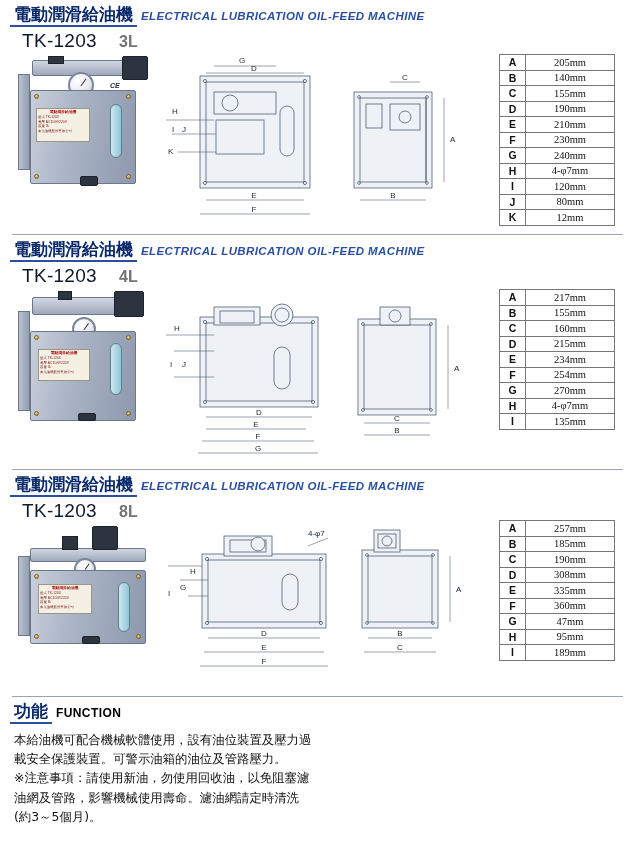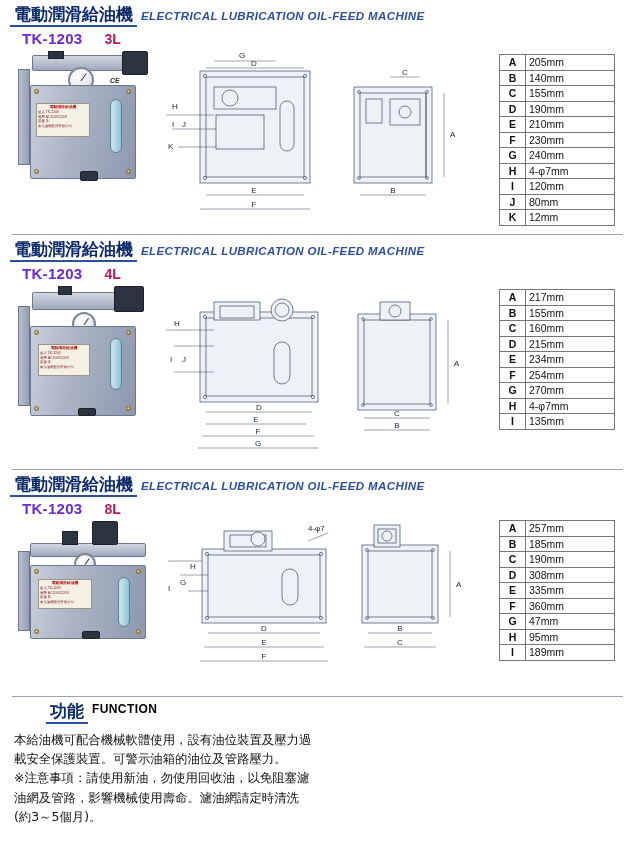--- a/index.html
+++ b/index.html
@@ -49,29 +49,29 @@
     padding-bottom: 1px;
   }
 
   .model-line {
     margin: 7px 0 0 14px;
     display: flex;
     align-items: baseline;
     gap: 22px;
   }
   .model-line .model {
-    color: #6d28d9;
+    color: #0f172a;
+    font-weight: normal;
+    font-size: 19px;
+    letter-spacing: .3px;
+  }
+  .model-line .cap {
+    color: #737373;
     font-weight: bold;
-    font-size: 15px;
-    letter-spacing: .3px;
-  }
-  .model-line .cap {
-    color: #be185d;
-    font-weight: bold;
-    font-size: 14px;
+    font-size: 16px;
   }
 
   
   .block { position: relative; height: 226px; }
   .block .row { display: flex; align-items: flex-start; }
 
   .photo-wrap { width: 150px; padding-left: 10px; padding-top: 4px; }
   .draw-wrap { flex: 1; padding-top: 2px; }
 
   
@@ -83,33 +83,33 @@
     border-collapse: collapse;
     font-size: 10.5px;
   }
   .spec td {
     border: 1px solid #777;
     height: 15.5px;
     padding: 0 3px;
     background: #fff;
   }
   .spec td.k { width: 26px; text-align: center; font-weight: bold; }
-  .spec td.v { text-align: left; }
+  .spec td.v { text-align: center; font-family: Liberation Serif, serif; }
 
   
   .divider {
     border: 0;
     border-top: 1px solid #9aa4b4;
     margin: 2px 4px 6px 4px;
   }
 
   
   .func-head {
-    display: flex; gap: 8px;
-    padding-left: 6px; margin-top: 4px; margin-left: 36px;
+    display: flex; align-items: flex-end; gap: 8px;
+    padding-left: 6px; margin-top: 4px;
   }
   .func-head .cn {
     font-family: "DejaVu Sans", sans-serif;
     font-size: 17px; font-weight: bold; color: #0b2a6b; line-height: 1;
     position: relative;
   }
   .func-head .cn::after {
     content: ""; position: absolute; left: -4px; right: -4px; bottom: -4px;
     height: 2px; background: #2b4fa0;
   }

